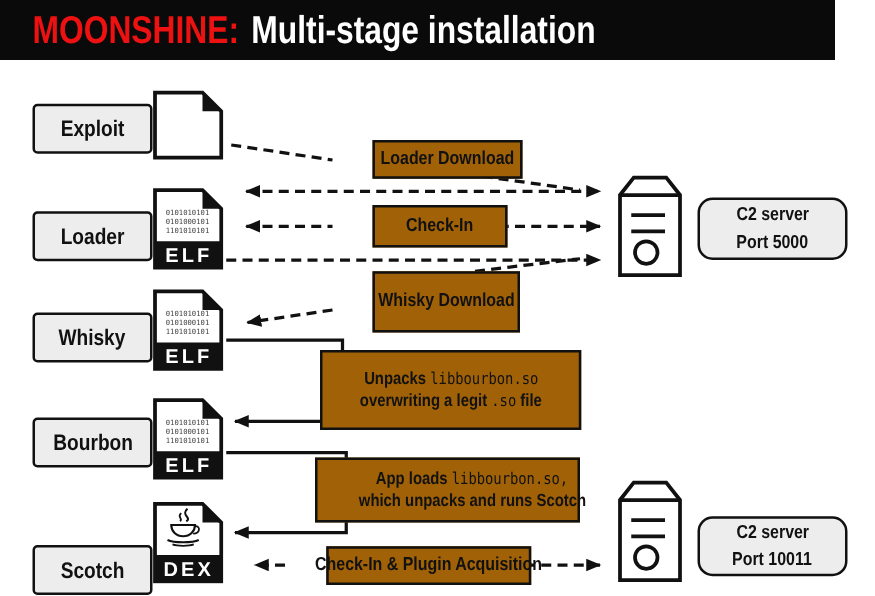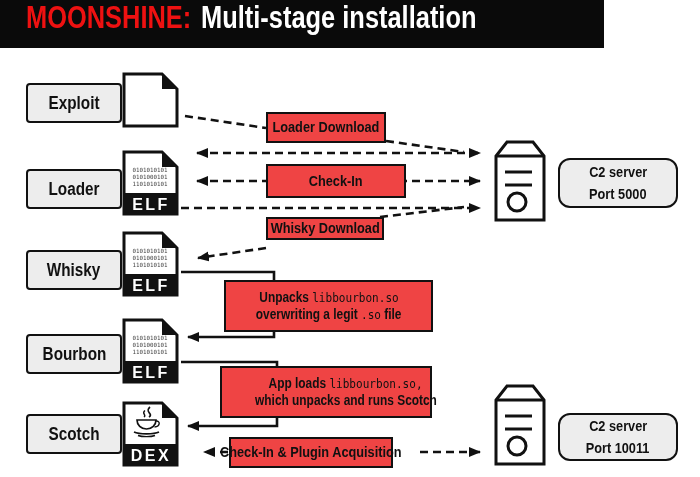--- a/index.html
+++ b/index.html
@@ -3,37 +3,37 @@
 <meta charset="utf-8">
 <style>
   html,body{margin:0;padding:0;background:#fff;}
   #canvas{
     position:relative;width:700px;height:477px;background:#ffffff;overflow:hidden;
     font-family:"Liberation Sans",sans-serif;color:#111;
   }
   .cond{display:inline-block;transform:scaleX(0.85);transform-origin:50% 50%;white-space:nowrap;}
   
   #banner{
-    position:absolute;left:0;top:0;width:604px;height:48px;background:#0a0a0a;
-    display:flex;
+    position:absolute;left:0;top:0;width:668px;height:48px;background:#0a0a0a;
+    display:flex;align-items:center;
   }
   #banner .inner{display:flex;align-items:baseline;transform:scaleX(0.82);transform-origin:0 50%;margin-left:26px;}
   #banner .brand{color:#ee1111;font-weight:bold;font-size:31px;letter-spacing:0px;}
   #banner .title{color:#ffffff;font-weight:bold;font-size:31px;margin-left:12px;}
   
   .stage-box{
     position:absolute;left:26px;width:96px;height:40px;background:#ededed;
     border:2.5px solid #111;border-radius:4px;display:flex;align-items:center;justify-content:center;
     font-size:18px;font-weight:bold;box-sizing:border-box;
   }
   
   .msg-box{
-    position:absolute;background:#ef4444;border:2.5px solid #111;box-sizing:border-box;
+    position:absolute;background:#a16207;border:2.5px solid #111;box-sizing:border-box;
     display:flex;flex-direction:column;align-items:center;justify-content:center;
-    font-size:15px;font-weight:bold;line-height:1.25;
+    font-size:15px;font-weight:bold;line-height:1.25;margin-left:32px;
   }
   .msg-box .line{white-space:nowrap;}
   .code{font-family:"DejaVu Sans Mono",monospace;font-weight:normal;font-size:13px;}
   
   .server-label{
     position:absolute;background:#ededed;border:2.5px solid #111;border-radius:12px;
     display:flex;flex-direction:column;align-items:center;justify-content:center;
     font-size:15px;font-weight:bold;line-height:1.45;box-sizing:border-box;
   }
   .abs{position:absolute;}
@@ -78,21 +78,21 @@
     </div>
   <div class="stage-box" style="top:169px;">
       <span class="cond">Loader</span>
     </div>
   <div class="stage-box" style="top:250px;">
       <span class="cond">Whisky</span>
     </div>
   <div class="stage-box" style="top:334px;">
       <span class="cond">Bourbon</span>
     </div>
-  <div class="stage-box" style="top:414px;align-items:center;">
+  <div class="stage-box" style="top:436px;align-items:center;">
       <span class="cond">Scotch</span>
     </div>
 
   <svg class="abs" style="left:122px;top:72px;" width="57" height="56" viewBox="0 0 57 56">
     <path d="M2,2 H40 L55,17 V54 H2 Z" fill="#fff" stroke="#111" stroke-width="3"></path>
     <path d="M40,2 L55,17 H40 Z" fill="#111"></path>
   </svg>
 
   <svg class="abs" style="left:122px;top:150px;" width="57" height="66" viewBox="0 0 57 66">
     <path d="M2,2 H40 L55,17 V64 H2 Z" fill="#fff" stroke="#111" stroke-width="3"></path>
@@ -136,29 +136,29 @@
       <path d="M16,34.5 c4,1.5 13,1.5 17,0" stroke-width="1.4"></path>
     </g>
     <rect x="2" y="43" width="53" height="21" fill="#111"></rect>
     <text x="29" y="59.5" text-anchor="middle" font-size="16" font-weight="bold" letter-spacing="2.5" fill="#fff">DEX</text>
   </svg>
 
   <div class="msg-box" style="left:266px;top:112px;width:120px;height:31px;">
     <span class="cond">Loader Download</span>
   </div>
 
-  <div class="msg-box" style="left:266px;top:164px;width:140px;height:34px;">
+  <div class="msg-box" style="left:266px;top:164px;width:108px;height:34px;">
     <span class="cond">Check-In</span>
   </div>
 
-  <div class="msg-box" style="left:266px;top:217px;width:118px;height:23px;">
+  <div class="msg-box" style="left:266px;top:217px;width:118px;height:49px;">
     <span class="cond">Whisky Download</span>
   </div>
 
-  <div class="msg-box" style="left:224px;top:280px;width:209px;height:52px;font-size:14px;">
+  <div class="msg-box" style="left:224px;top:280px;width:209px;height:64px;font-size:14px;">
     <div class="line"><span class="cond"><span>Unpacks </span><span class="code">libbourbon.so</span></span></div>
     <div class="line"><span class="cond"><span>overwriting a legit </span><span class="code">.so</span><span> file</span></span></div>
   </div>
 
   <div class="msg-box" style="left:220px;top:366px;width:212px;height:52px;font-size:14px;padding-left:40px;">
     <div class="line"><span class="cond"><span>App loads </span><span class="code">libbourbon.so,</span></span></div>
     <div class="line"><span class="cond">which unpacks and runs Scotch</span></div>
   </div>
 
   <div class="msg-box" style="left:229px;top:437px;width:164px;height:31px;">

